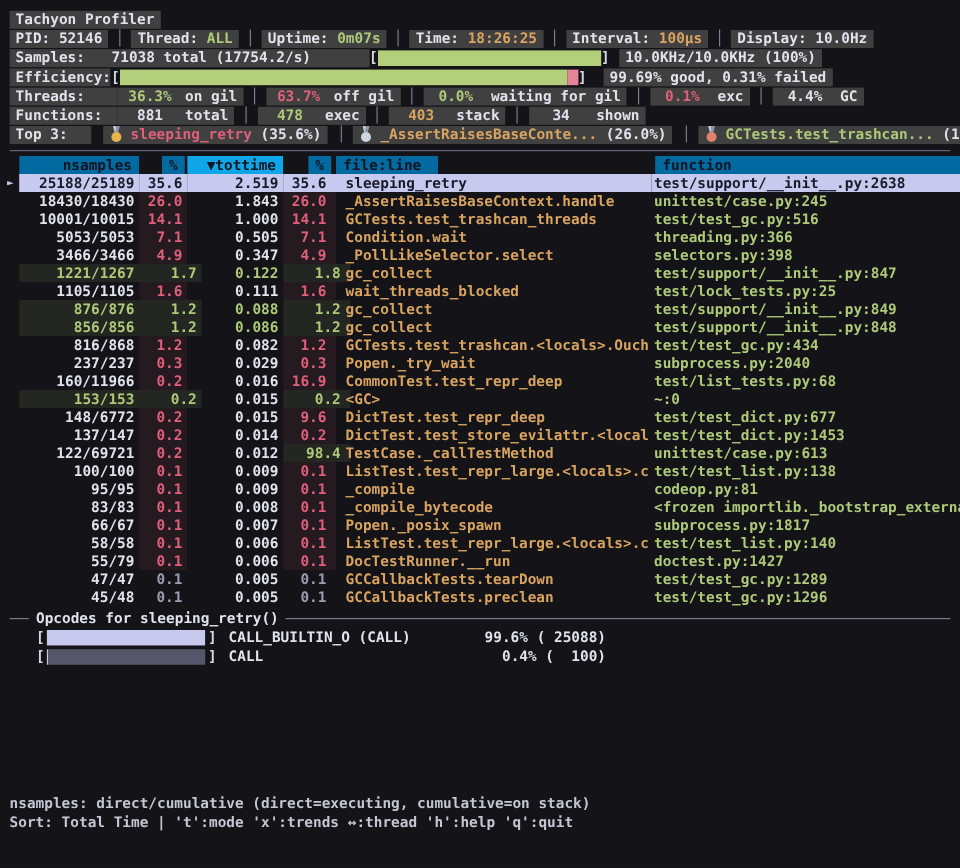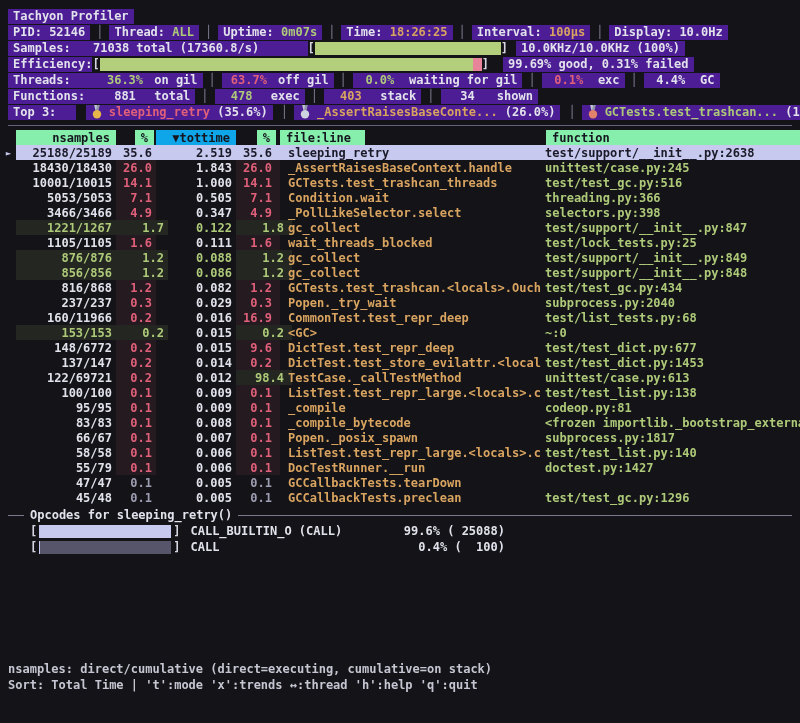--- a/index.html
+++ b/index.html
@@ -4,21 +4,21 @@
 <style>
   * { margin:0; padding:0; box-sizing:border-box; }
   html,body { background:#131318; }
   .screen {
     position:relative; width:800px; height:723px; background:#131318;
     font-family:"DejaVu Sans Mono", monospace; font-size:12px; font-weight:700;
     color:#e2e2ec; overflow:hidden;
   }
   .pad { padding:8px 8px 0 8px; }
   .line { height:16px; display:flex; align-items:center; white-space:pre; }
-  .chip { background:#4c1d95; padding:0 5px; height:15px; display:inline-flex; align-items:center; white-space:pre; }
+  .chip { background:#404040; padding:0 5px; height:15px; display:inline-flex; align-items:center; white-space:pre; }
   .sep { color:#7f7f94; padding:0 6px; }
   .lbl { color:#e2e2ec; }
   .c-fg{color:#e2e2ec} .c-gray{color:#9d9db2} .c-green{color:#aeca79}
   .c-red{color:#e0607a} .c-orange{color:#d9a460}
   .lblw { display:inline-block; min-width:80px; }
   .bracket { color:#d6d6e2; }
   .sbar { width:186px; height:13px; background:#b4cf7b; display:inline-block; }
   .effbar { width:382px; height:13px; display:inline-flex; }
   .effbar .good { background:#b4cf7b; flex:1; }
   .effbar .bad { background:#e8849a; width:9px; }
@@ -26,21 +26,21 @@
   .medal { width:12px; height:14px; margin-right:6px; }
   .top3-chip { margin-right:2px; }
   .hr { height:0; border-top:1px solid #62627a; margin:5px 8px 4px 8px; }
   
   .grid { display:grid; grid-template-columns:16px 100px 40px 80px 44px 263px 257px; align-items:center; height:15px; }
   .cell { height:15px; display:flex; align-items:center; overflow:hidden; white-space:pre; }
   .num { justify-content:flex-end; padding-right:4px; }
   .pct2 { padding-right:8px; }
   .func { padding-left:8px; color:#d9a460; }
   .file { padding-left:2px; color:#aeca79; }
-  .hchip { background:#86efac; color:#15151f; height:15px; display:inline-flex; align-items:center; padding:0 6px; white-space:pre; }
+  .hchip { background:#0369a1; color:#15151f; height:15px; display:inline-flex; align-items:center; padding:0 6px; white-space:pre; }
   .hchip.sorted { background:#0ea5e9; }
   .hfill { width:100%; justify-content:flex-end; }
   .hfill-l { width:100%; justify-content:flex-start; }
   .bg-red { background:rgba(224,96,122,0.09); }
   .bg-green { background:rgba(174,202,121,0.10);padding-left:48px; }
   .row.sel .cell { background:#c7c9ee; }
   .row.sel .cell, .row.sel .cell span { color:#1a1a28 !important; }
   .row.sel .arrow { background:transparent !important; color:#c7c9ee !important; }
   .arrow { color:#c7c9ee; font-size:9px; justify-content:center; padding-left:1px; }
   
@@ -62,21 +62,21 @@
 
 <div class="screen">
   <div class="pad">
     <div class="line">
       <span class="chip"><span>Tachyon Profiler</span></span>
     </div>
 
     <div class="line"><span class="chip"><span class="lbl">PID: </span><span class="c-fg">52146</span></span><span class="sep">│</span><span class="chip"><span class="lbl">Thread: </span><span class="c-green">ALL</span></span><span class="sep">│</span><span class="chip"><span class="lbl">Uptime: </span><span class="c-green">0m07s</span></span><span class="sep">│</span><span class="chip"><span class="lbl">Time: </span><span class="c-orange">18:26:25</span></span><span class="sep">│</span><span class="chip"><span class="lbl">Interval: </span><span class="c-orange">100µs</span></span><span class="sep">│</span><span class="chip"><span class="lbl">Display: </span><span class="c-fg">10.0Hz</span></span></div>
 
     <div class="line">
-      <span class="chip"><span class="lblw">Samples:</span><span>71038 total (17360.8/s)</span><span>      </span></span>
+      <span class="chip"><span class="lblw">Samples:</span><span>71038 total (17754.2/s)</span><span>      </span></span>
       <span class="bracket">[</span>
       <span class="sbar"></span>
       <span class="bracket">]</span>
       <span class="chip" style="margin-left:8px"><span>10.0KHz/10.0KHz (100%)</span></span>
     </div>
 
     <div class="line">
       <span class="chip" style="padding-right:0"><span>Efficiency:</span></span>
       <span class="bracket">[</span>
       <span class="effbar"><span class="good"></span><span class="bad"></span></span>
@@ -312,20 +312,21 @@
         <span class="cell func"><span>DocTestRunner.__run</span></span>
         <span class="cell file"><span>doctest.py:1427</span></span>
       </div>
       <div class="grid row">
         <span class="cell arrow"></span>
         <span class="cell num c-fg"><span>47/47</span></span>
         <span class="cell num c-gray"><span>0.1</span></span>
         <span class="cell num c-fg"><span>0.005</span></span>
         <span class="cell num pct2 c-gray"><span>0.1</span></span>
         <span class="cell func"><span>GCCallbackTests.tearDown</span></span>
+        <span class="cell file"><span>test/test_gc.py:1289</span></span>
       </div>
       <div class="grid row">
         <span class="cell arrow"></span>
         <span class="cell num c-fg"><span>45/48</span></span>
         <span class="cell num c-gray"><span>0.1</span></span>
         <span class="cell num c-fg"><span>0.005</span></span>
         <span class="cell num pct2 c-gray"><span>0.1</span></span>
         <span class="cell func"><span>GCCallbackTests.preclean</span></span>
         <span class="cell file"><span>test/test_gc.py:1296</span></span>
       </div>

